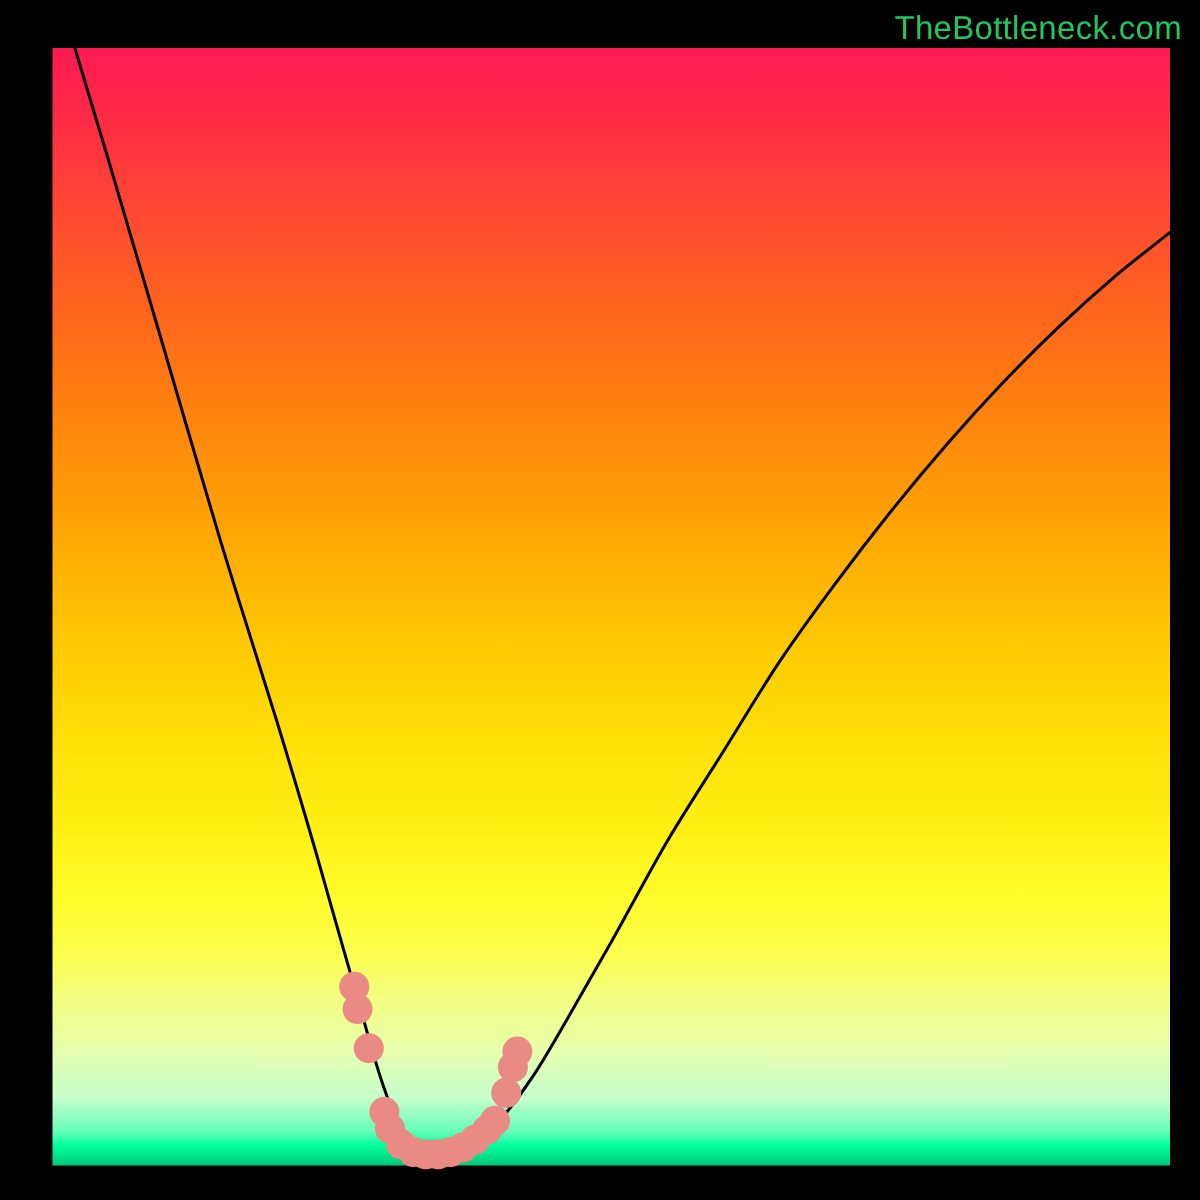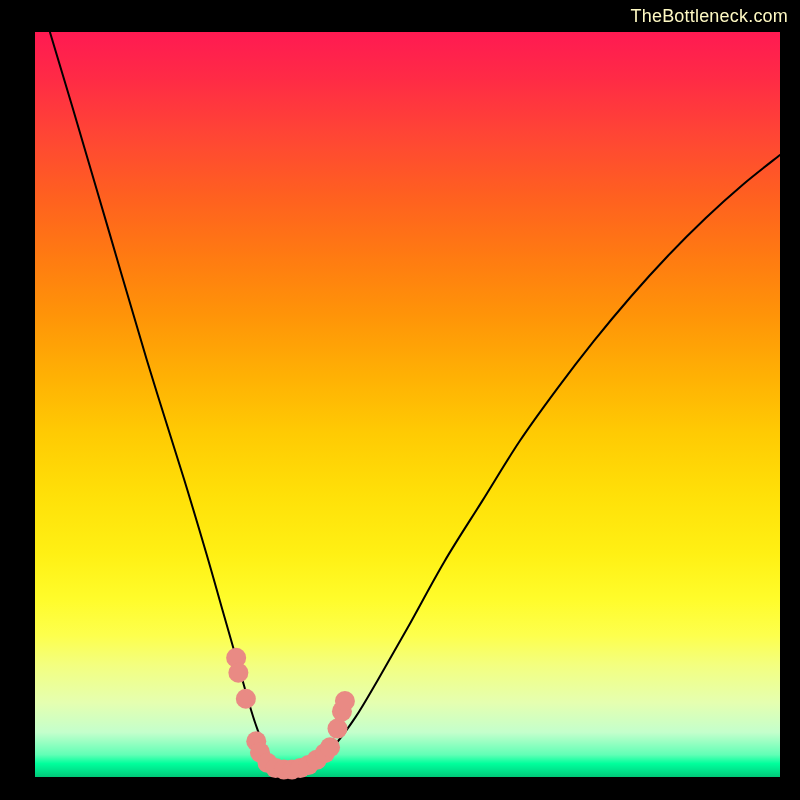--- a/index.html
+++ b/index.html
@@ -8,22 +8,22 @@
     height: 800px;
     background: #000;
     position: relative;
     overflow: hidden;
     font-family: Arial, sans-serif;
   }
   .watermark {
     position: absolute;
     top: 6px;
     right: 12px;
-    color: #fef9c3;
-    font-size: 18px;
+    color: #22c55e;
+    font-size: 22px;
     font-weight: 500;
     z-index: 10;
     letter-spacing: 0.2px;
   }
   .plot-area {
     position: absolute;
     left: 35px;
     top: 32px;
     width: 745px;
     height: 745px;

